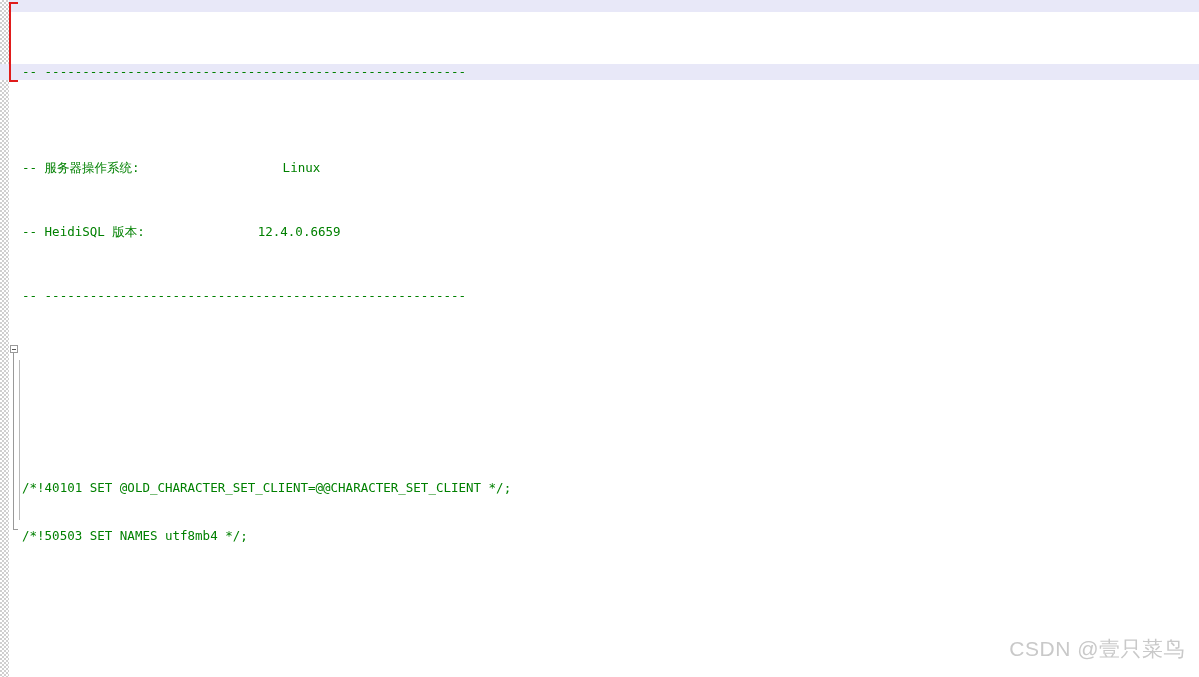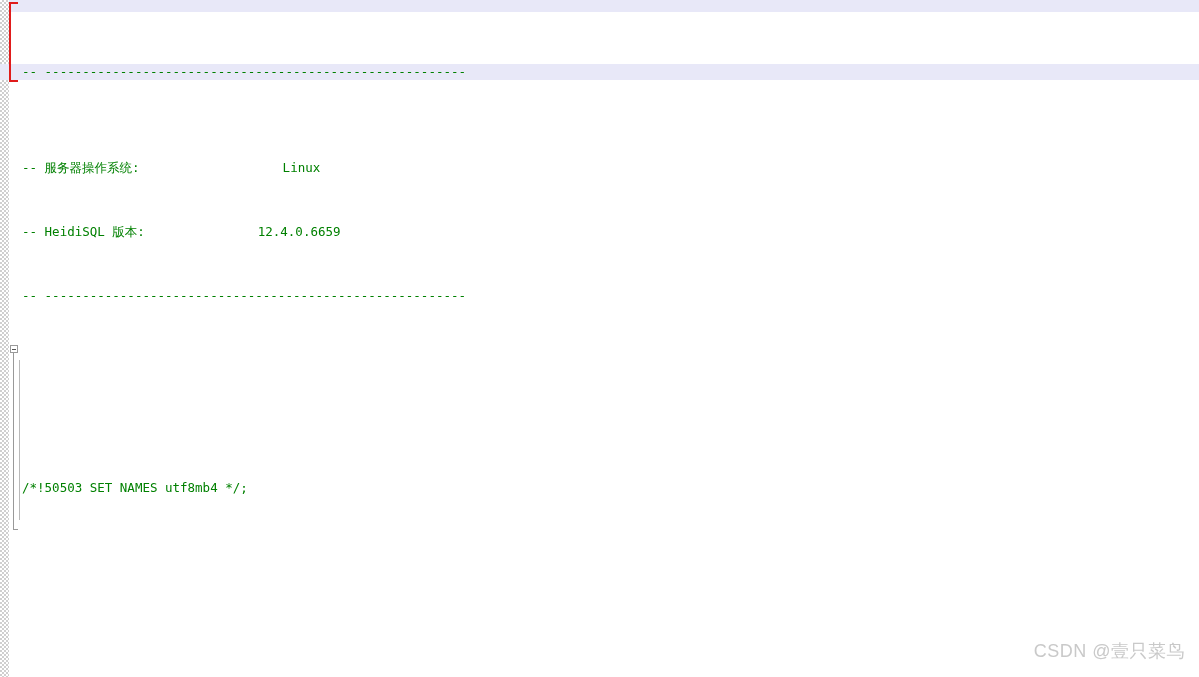--- a/index.html
+++ b/index.html
@@ -129,21 +129,21 @@
     width: 1190px; height: 12px;
     background: #e8e8f8;
     z-index: 1;
   }
 
   
   .watermark {
     position: absolute;
     right: 14px; bottom: 14px;
     font-family: "Liberation Sans", sans-serif;
-    font-size: 18px;
+    font-size: 21px;
     color: #c9c9c9;
     letter-spacing: 0.5px;
     z-index: 5;
     user-select: none;
   }
 </style>
 </head>
 <body>
 
 <div id="editor">
@@ -172,20 +172,21 @@
     <div class="ln"><span class="cmt">-- 服务器操作系统:</span><span class="cmt">                   </span><span class="cmt">Linux</span></div>
 
     <div class="ln"><span class="cmt">-- HeidiSQL 版本:</span><span class="cmt">               </span><span class="cmt">12.4.0.6659</span></div>
 
     <div class="ln"><span class="cmt">-- --------------------------------------------------------</span></div>
 
     <div class="ln"> </div>
     <div class="ln"> </div>
 
     
+    <div class="ln"><span class="cmt">/*!40101 SET @OLD_CHARACTER_SET_CLIENT=@@CHARACTER_SET_CLIENT */;</span></div>
     <div class="ln"><span class="cmt">/*!50503 SET NAMES utf8mb4 */;</span></div>
     
     
     
     
     
 
     
     
     

